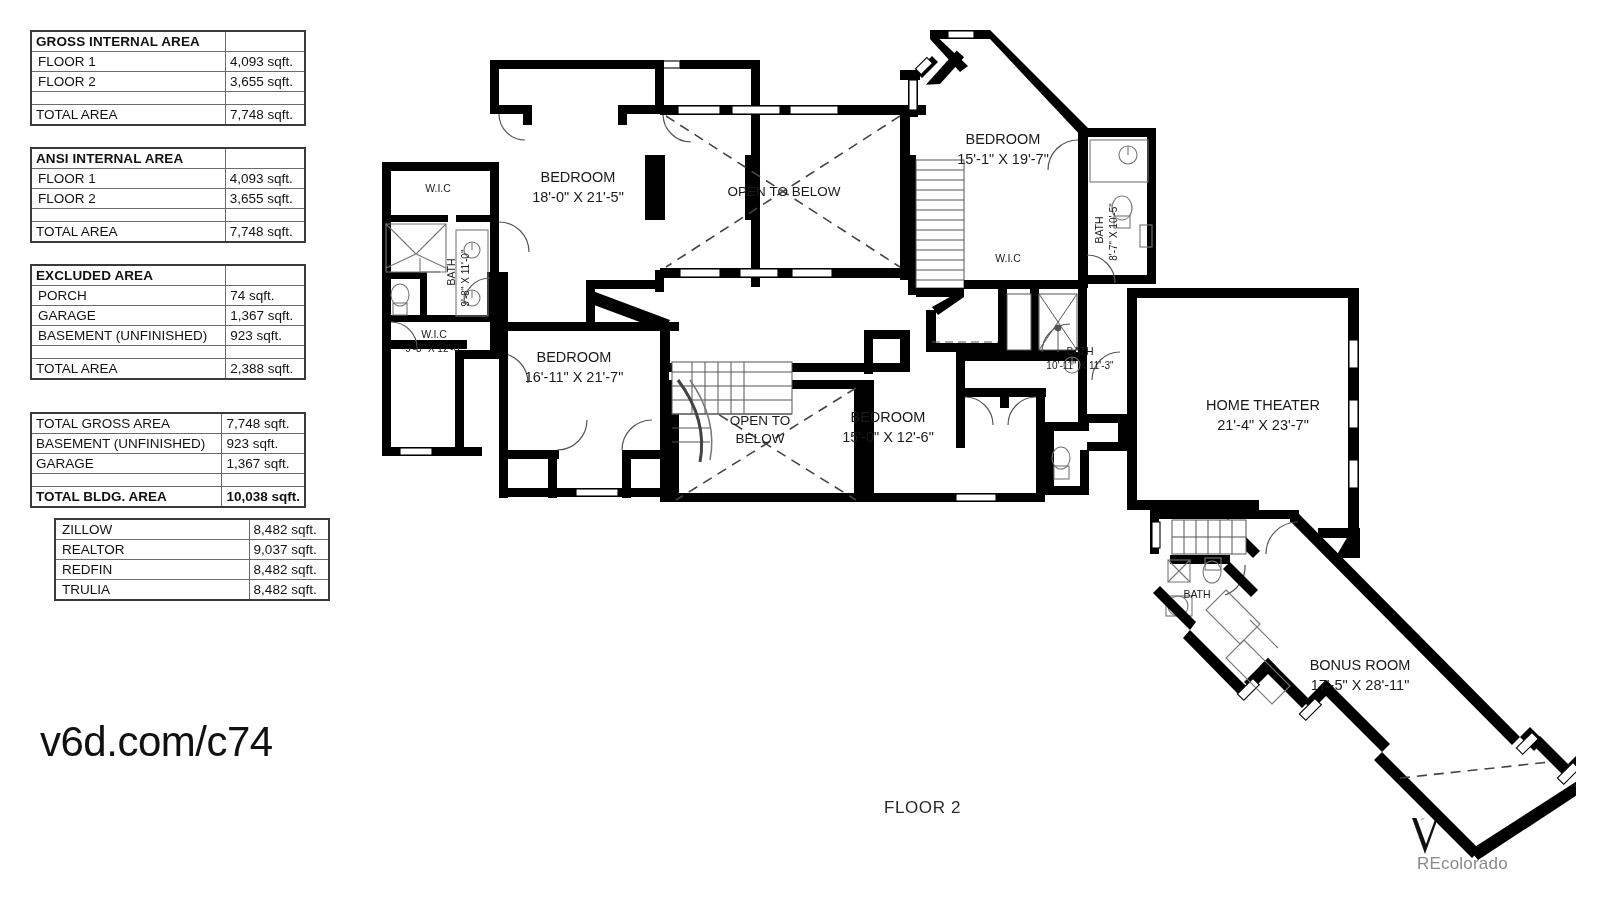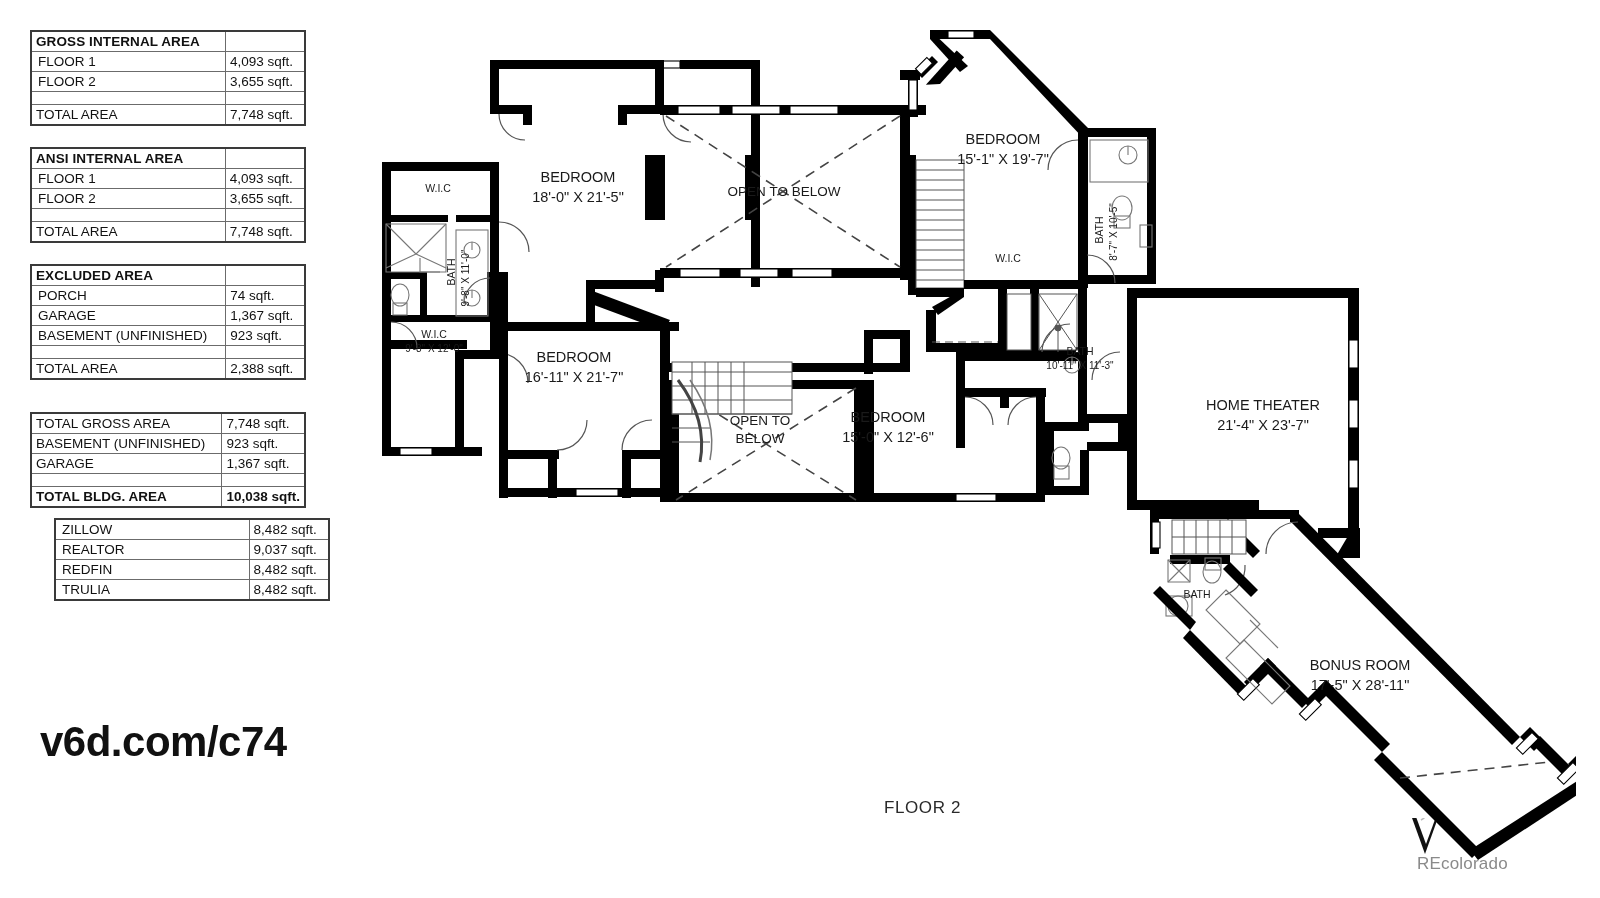--- a/index.html
+++ b/index.html
@@ -45,21 +45,21 @@
   #t2 { left: 30px; top: 147px; }
   #t3 { left: 30px; top: 264px; }
   #t4 { left: 30px; top: 401px; margin-top: 11px; }
   #t5 { left: 30px; top: 518px; margin-left: 24px; }
 
   
   #brand {
     position: absolute;
     left: 40px; top: 718px;
     font-size: 42px;
-    font-weight: bold;
+    font-weight: normal;
     color: #111;
     letter-spacing: -0.5px;
   }
   #floorlabel {
     position: absolute;
     left: 884px; top: 798px;
     font-size: 17px;
     color: #2a2a2a;
     letter-spacing: .6px;
   }

